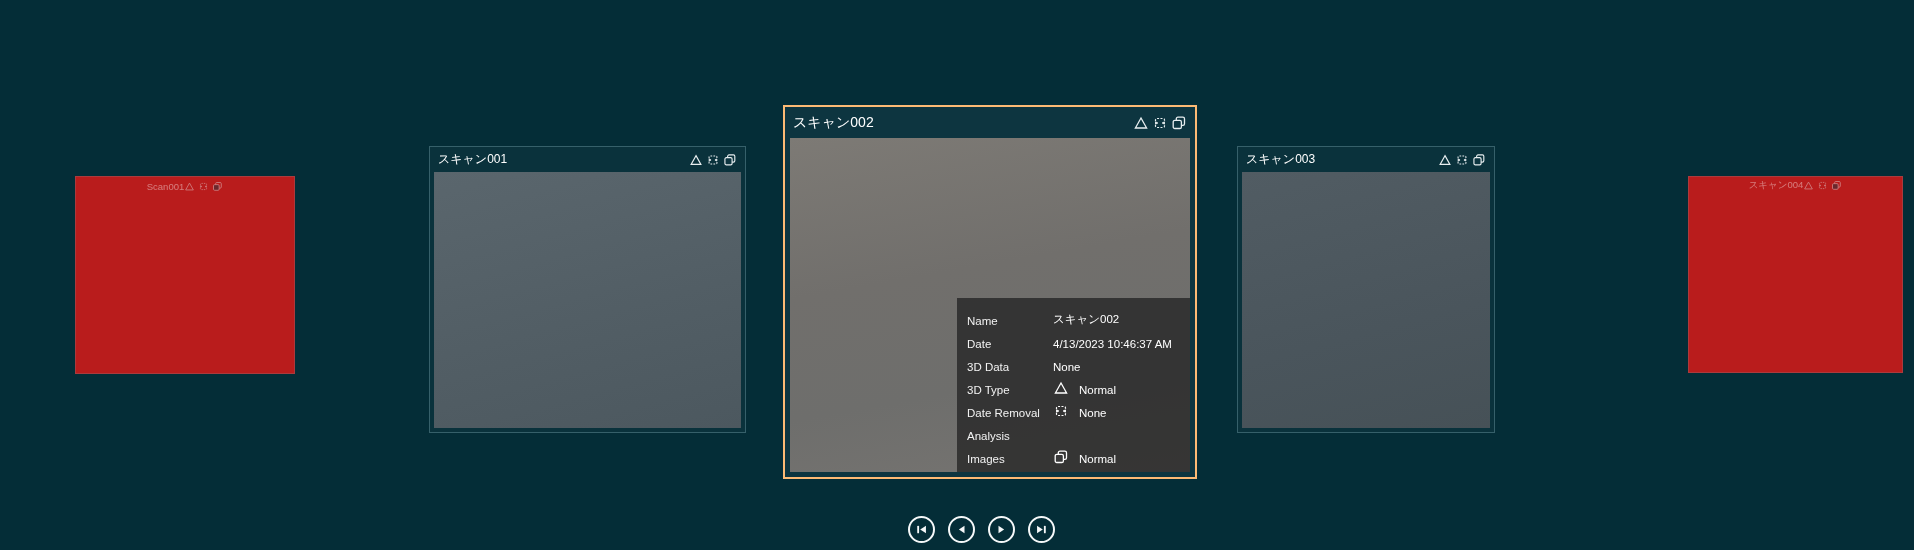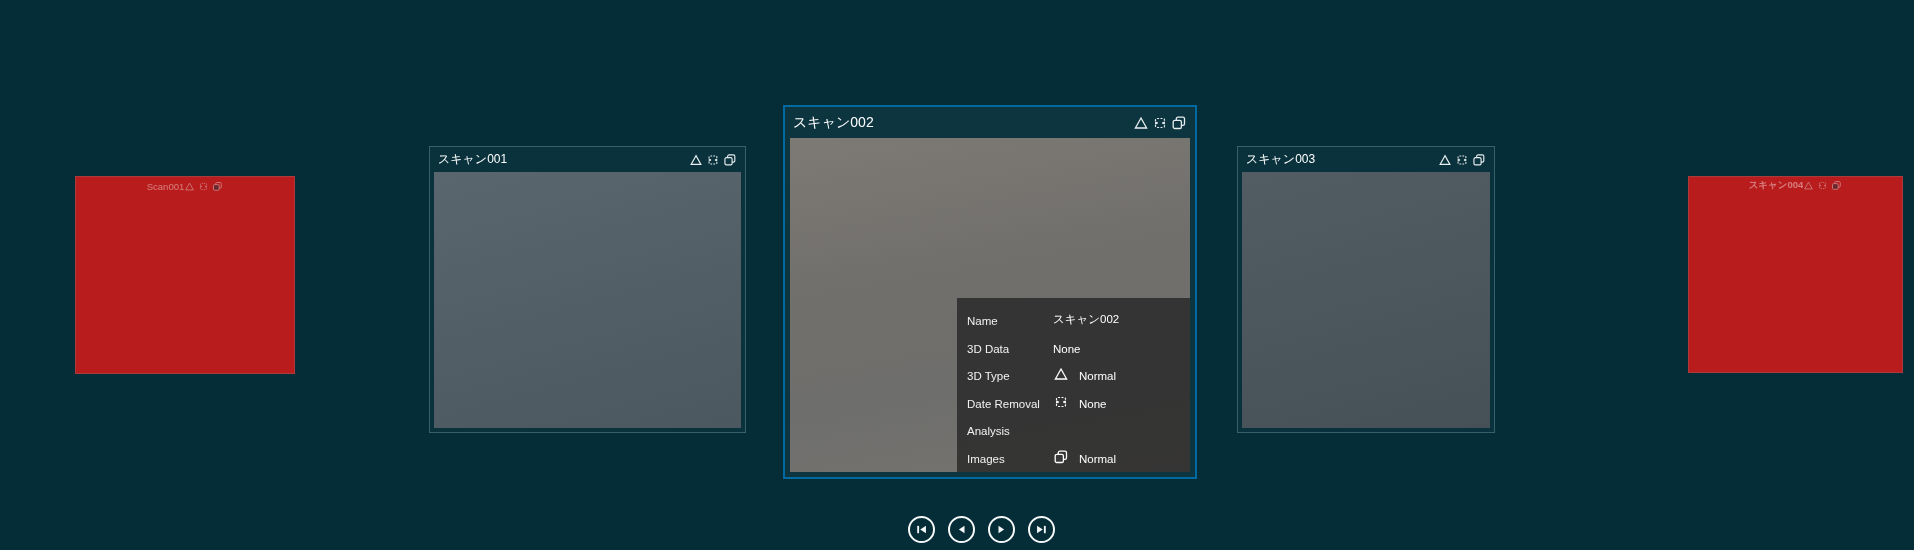--- a/index.html
+++ b/index.html
@@ -7,21 +7,21 @@
     position:relative;width:1914px;height:550px;overflow:hidden;
     background:#042d37;
     font-family:"Liberation Sans","DejaVu Sans",sans-serif;
   }
   
   .card{
     position:absolute;box-sizing:border-box;display:flex;flex-direction:column;
     border:1px solid rgba(125,170,182,0.38);background:#0a323c;cursor:pointer;
   }
   .card.dimmed{border-color:rgba(125,170,182,0.22);background:#b91c1c;align-items:center;}
-  .card.selected{border:2px solid #0369a1;background:#0d3540;}
+  .card.selected{border:2px solid #fdba74;background:#0d3540;}
   .card-header{display:flex;align-items:center;justify-content:space-between;padding:0 8px;flex:0 0 auto;}
   .card-title{color:#ffffff;white-space:nowrap;overflow:hidden;}
   .card.dimmed .card-title{color:rgba(255,255,255,0.42);}
   .card-icons{display:flex;align-items:center;gap:3px;}
   .card.dimmed .card-icons{opacity:.45;}
   .card-image{flex:1;margin:0 4px 4px;position:relative;}
   .card.selected .card-image{margin:0 5px 5px;}
 
   
   #card-a{left:75px;top:176px;width:220px;height:198px;}
@@ -31,21 +31,21 @@
   #card-b .card-header{height:25px;}
   #card-b .card-title{font-size:12px;}
   #card-c{left:783px;top:105px;width:414px;height:374px;}
   #card-c .card-header{height:31px;}
   #card-c .card-title{font-size:14px;}
   #card-d{left:1237px;top:146px;width:258px;height:287px;}
   #card-d .card-header{height:25px;}
   #card-d .card-title{font-size:12px;}
   #card-e{left:1688px;top:176px;width:215px;height:197px;}
   #card-e .card-header{height:17px;}
-  #card-e .card-title{font-size:9.5px;font-weight:bold;}
+  #card-e .card-title{font-size:9.5px;}
 
   
   .img-a{background:linear-gradient(165deg,#35474d 0%,#2f4248 60%,#2c3f45 100%);}
   .img-b{background:linear-gradient(165deg,#5a666d 0%,#525e65 55%,#4c585f 100%);}
   .img-c{background:linear-gradient(170deg,#7d7a75 0%,#716f6c 40%,#6e6e6c 70%,#767471 100%);}
   .img-d{background:linear-gradient(165deg,#515c63 0%,#4a555c 60%,#465157 100%);}
   .img-e{background:linear-gradient(165deg,#273c43 0%,#233840 100%);}
 
   
   .hicon{display:block;}
@@ -149,20 +149,24 @@
     </div>
     <div class="card-image img-c">
 
       <div class="info-panel">
 
         <div class="info-row">
           <span class="info-label">Name</span>
           <span class="info-value">スキャン002</span>
         </div>
 
+        <div class="info-row">
+          <span class="info-label">Date</span>
+          <span class="info-value">4/13/2023 10:46:37 AM</span>
+        </div>
 
         <div class="info-row">
           <span class="info-label">3D Data</span>
           <span class="info-value">None</span>
         </div>
 
         <div class="info-row">
           <span class="info-label">3D Type</span>
           <span class="info-iconslot">
               <svg class="hicon sz-l" viewBox="0 0 16 16">

